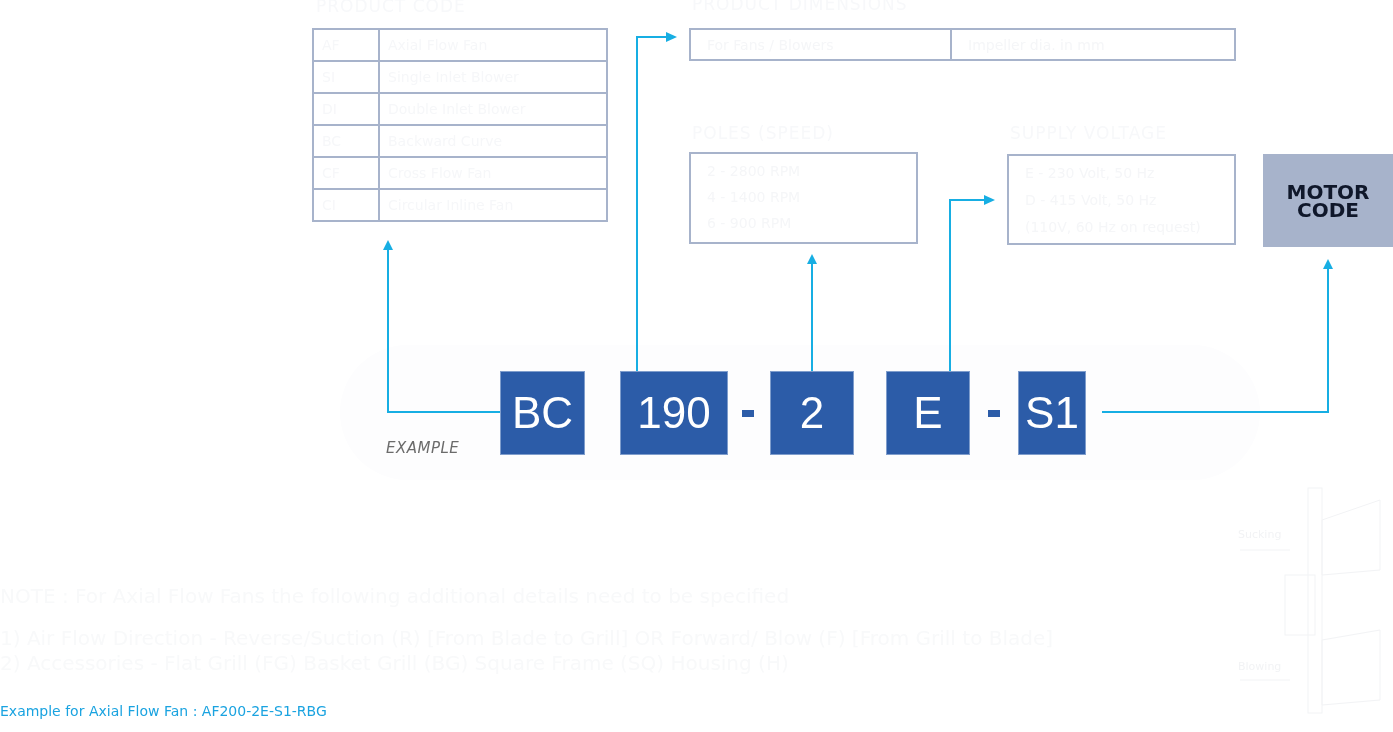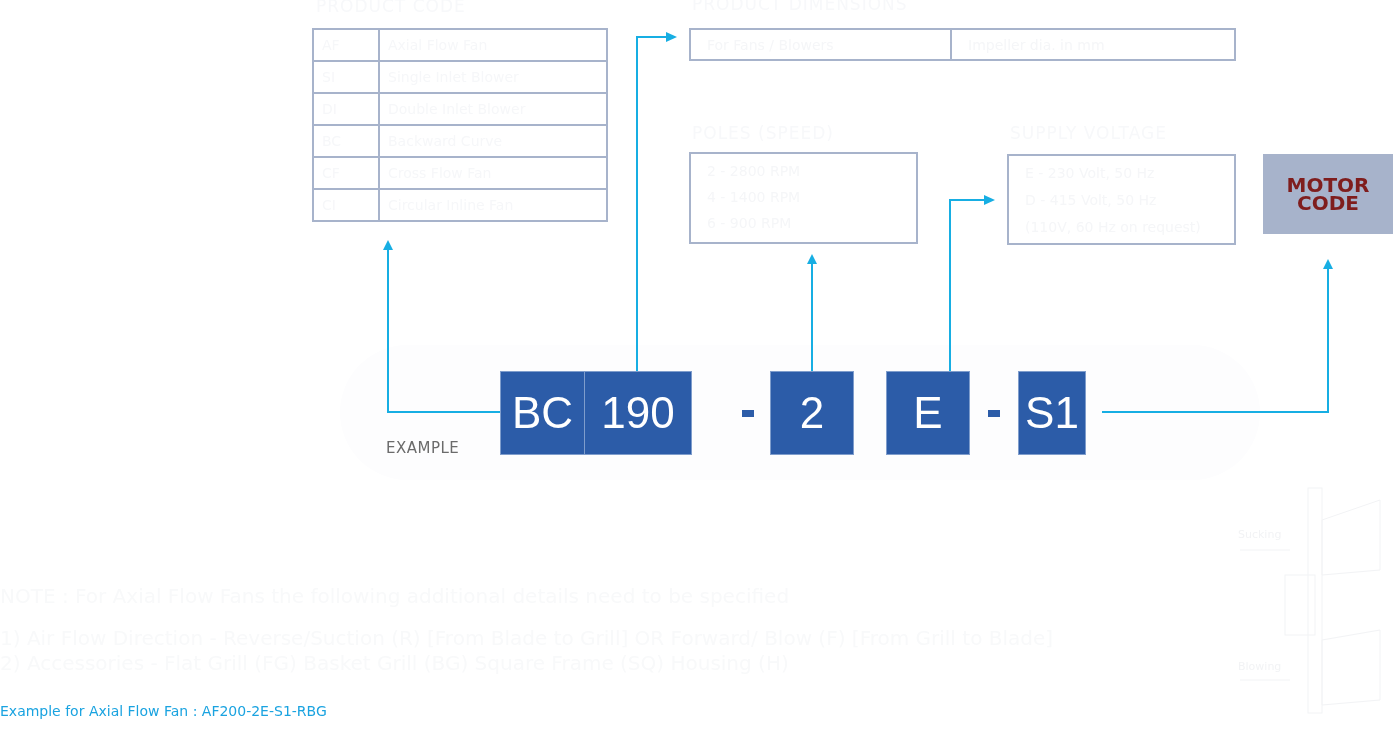--- a/index.html
+++ b/index.html
@@ -19,23 +19,23 @@
       left: 340px; top: 345px; width: 920px; height: 135px;
       background: #fdfdfe; border-radius: 70px;
     }
     .code {
       background: #2c5ca8; color: #fff; height: 84px; top: 371px;
       display: flex; align-items: center; justify-content: center;
       font-size: 44px; font-family: "Liberation Sans", sans-serif;
       border: 1px solid #7f9dcc; box-sizing: border-box;
     }
     .dash { width: 12px; height: 7px; background: #2c5ca8; top: 410px; }
-    .example-label { left: 386px; top: 439px; font-size: 15px; color: #6b6b6b; letter-spacing: 0.5px; }
+    .example-label { left: 386px; top: 439px; font-size: 15px; color: #6b6b6b; letter-spacing: 0.5px; font-style: italic; }
     .motor {
-      left: 1263px; top: 154px; width: 130px; height: 80px; background: #a7b3cb; color: #7f1d1d;
+      left: 1263px; top: 154px; width: 130px; height: 93px; background: #a7b3cb; color: #0f172a;
       display: flex; flex-direction: column; align-items: center; justify-content: center;
       font-size: 20px; font-weight: bold; line-height: 18px; font-family: "DejaVu Sans", sans-serif;
     }
     .note { font-size: 20px; color: #f8f9fa; white-space: nowrap; }
     .example-footer { left: 0; top: 703px; font-size: 14px; color: #1aa3e0; white-space: nowrap; font-family: "DejaVu Sans", sans-serif; }
     svg.arrows { position: absolute; left: 0; top: 0; }
   </style>
 </head>
 <body>
 
@@ -112,21 +112,21 @@
     <polygon points="383,250 393,250 388,240"></polygon>
     <polygon points="666,32 666,42 677,37"></polygon>
     <polygon points="807,264 817,264 812,254"></polygon>
     <polygon points="984,195 984,205 995,200"></polygon>
     <polygon points="1323,269 1333,269 1328,259"></polygon>
   </g>
 </svg>
 
 <div class="abs example-label">EXAMPLE</div>
 <div class="abs code" style="left:500px; width:85px;">BC</div>
-<div class="abs code" style="left:584px; width:108px;">190</div>
+<div class="abs code" style="left:620px; width:108px;">190</div>
 <div class="abs dash" style="left:742px;"></div>
 <div class="abs code" style="left:770px; width:84px;">2</div>
 <div class="abs code" style="left:886px; width:84px;">E</div>
 <div class="abs dash" style="left:988px;"></div>
 <div class="abs code" style="left:1018px; width:68px;">S1</div>
 
 <div class="abs note" style="left:0; top:584px;">NOTE : For Axial Flow Fans the following additional details need to be specified</div>
 <div class="abs note" style="left:0; top:626px;">1) Air Flow Direction  -  Reverse/Suction (R) [From Blade to Grill]     OR     Forward/ Blow (F) [From Grill to Blade]</div>
 <div class="abs note" style="left:0; top:651px;">2) Accessories              -   Flat Grill (FG)   Basket Grill (BG)   Square Frame (SQ)    Housing (H)</div>
 

